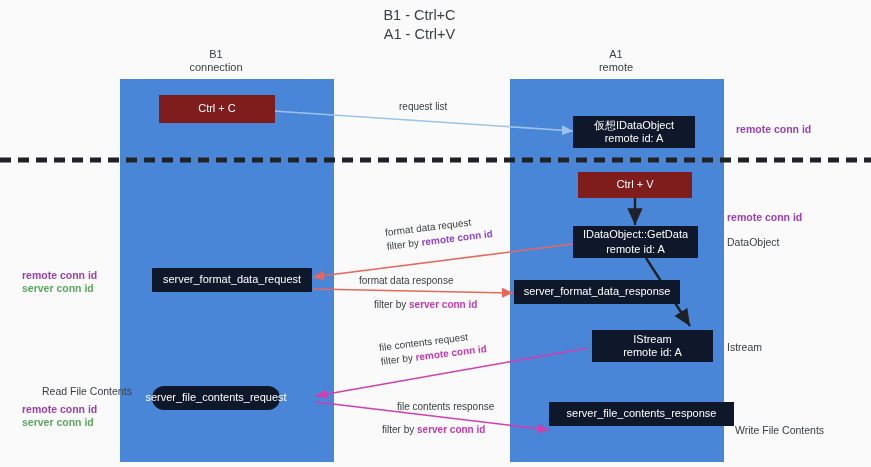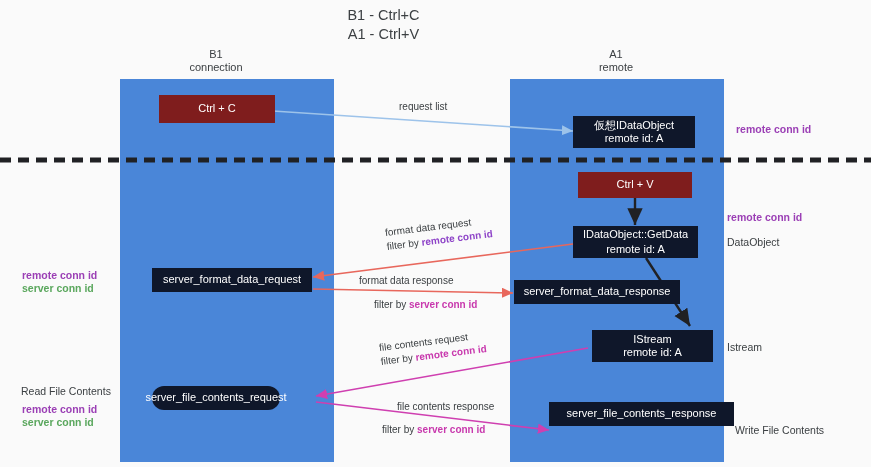--- a/index.html
+++ b/index.html
@@ -21,20 +21,21 @@
   
   .title {
     position: absolute;
     left: 0;
     top: 6px;
     width: 767px;
     text-align: center;
     font-size: 14.5px;
     color: #3c4043;
     line-height: 19px;
+    padding-left: 36px;
   }
   .title div { display: block; }
 
   
   .lane-head {
     position: absolute;
     text-align: center;
     font-size: 11px;
     color: #3c4043;
     line-height: 13px;
@@ -229,17 +230,17 @@
 
   <div class="anno" style="left:727px; top:236px;">DataObject</div>
 
   <div class="anno" style="left:727px; top:341px;">Istream</div>
 
   <div class="anno" style="left:735px; top:424px;">Write File Contents</div>
 
   <div class="anno purple" style="left:22px; top:269px;">remote conn id</div>
   <div class="anno green" style="left:22px; top:282px;">server conn id</div>
 
-  <div class="anno" style="left:21px; top:385px;">Read File Contents</div>
+  <div class="anno" style="left:42px; top:385px;">Read File Contents</div>
   <div class="anno purple" style="left:22px; top:403px;">remote conn id</div>
   <div class="anno green" style="left:22px; top:416px;">server conn id</div>
 
 </div>
 
 </body></html>

